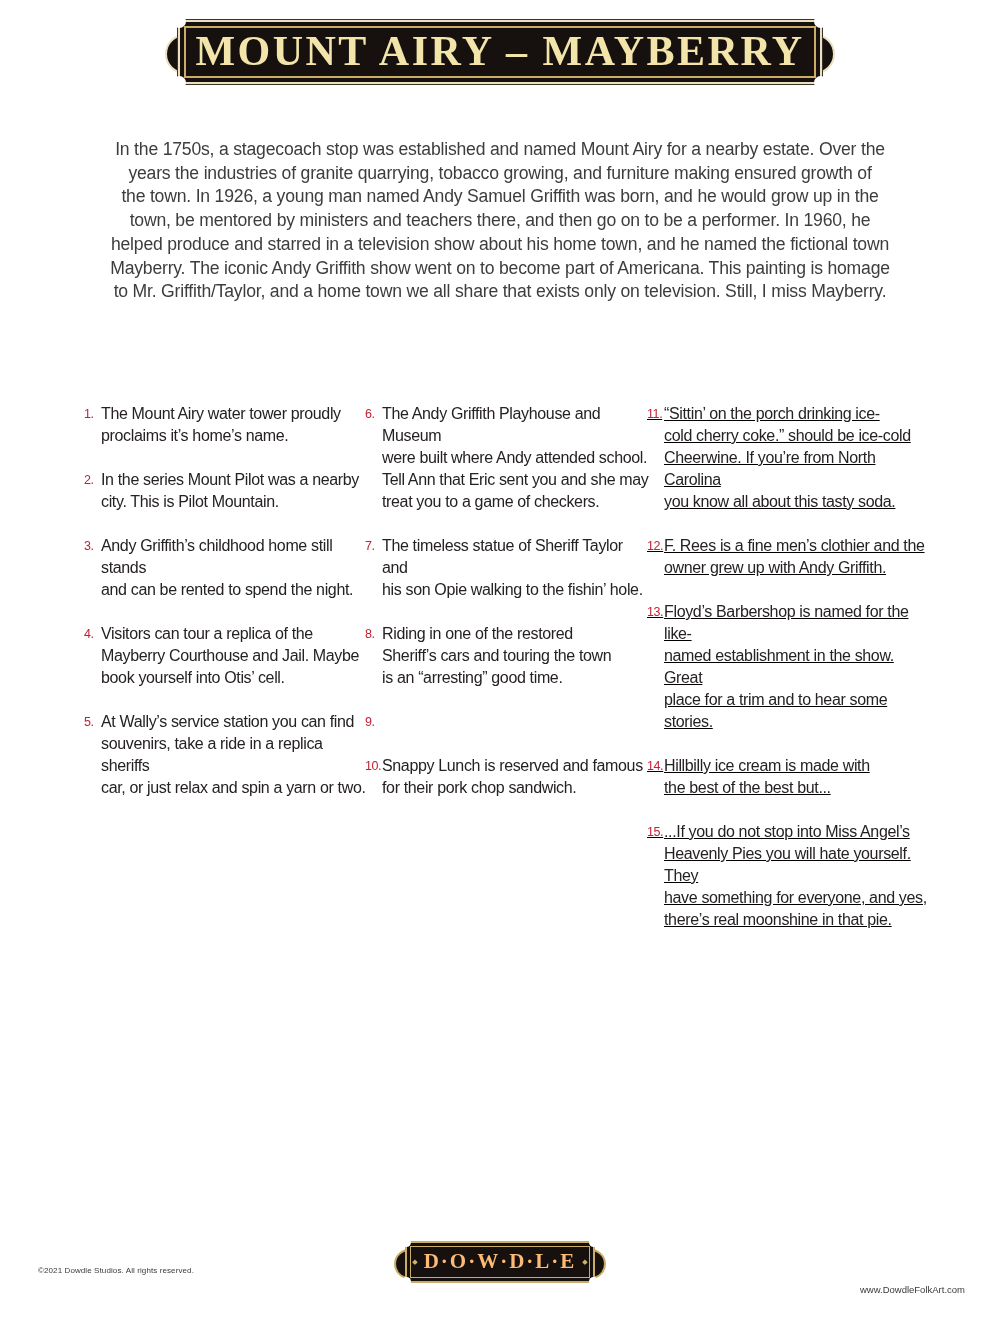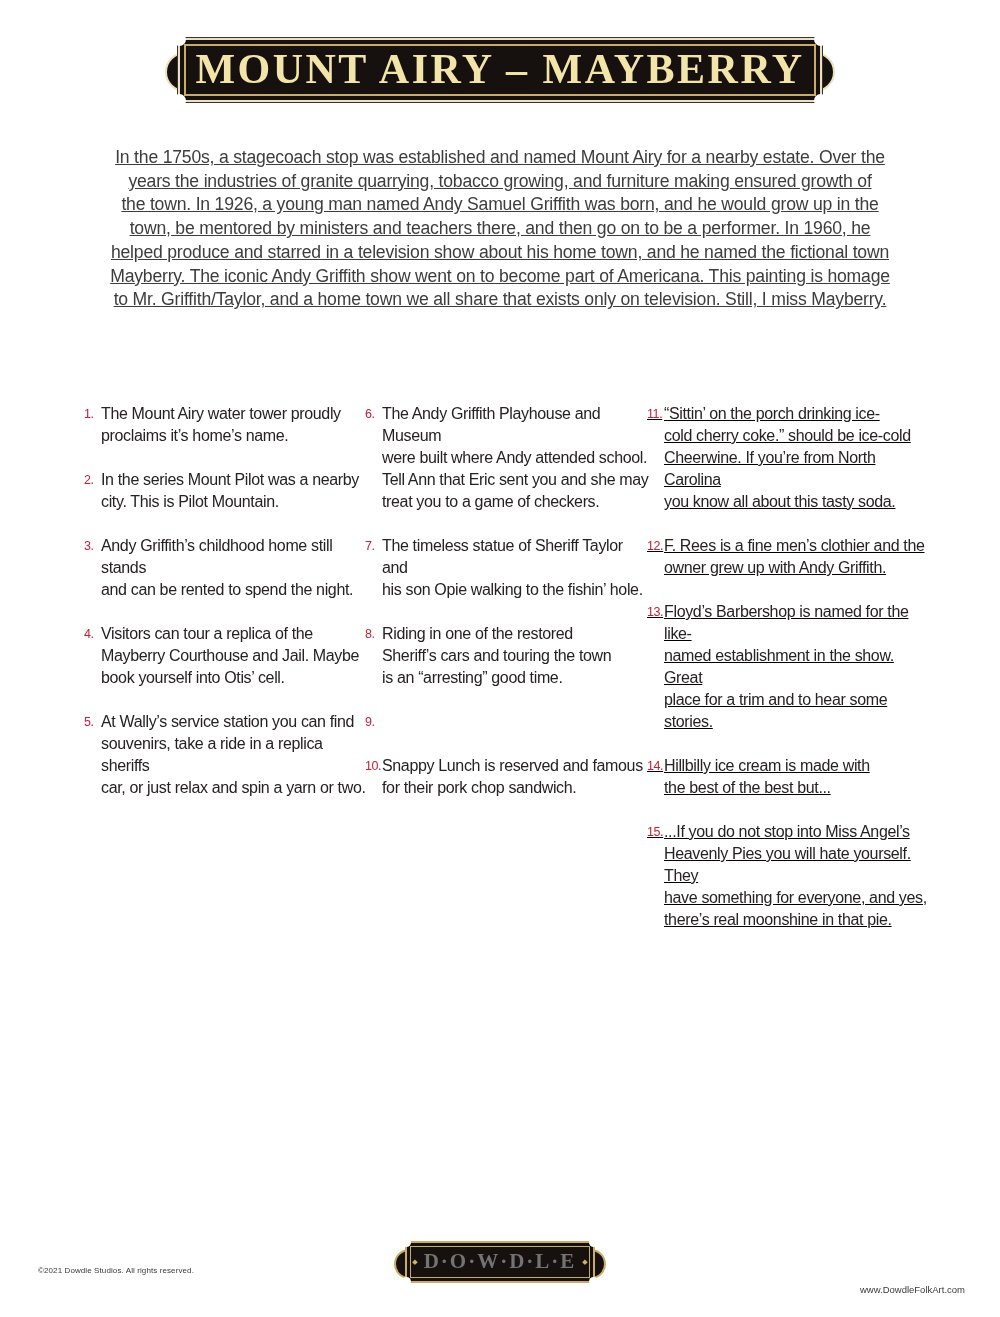--- a/index.html
+++ b/index.html
@@ -3,21 +3,21 @@
 <meta charset="utf-8">
 <style>
   html,body { margin:0; padding:0; background:#ffffff; }
   .page {
     position:relative; width:1000px; height:1317px; background:#ffffff;
     font-family:"Liberation Sans", sans-serif; overflow:hidden;
     margin:0 auto;
   }
 
   
-  .banner { position:absolute; top:38px; left:178px; width:644px; height:64px; }
+  .banner { position:absolute; top:20px; left:178px; width:644px; height:64px; }
   .banner-tab {
     position:absolute; top:50%; width:36px; height:36px; margin-top:-18px;
     border-radius:50%; background:#16110e; border:2px solid #ece0c2;
     display:flex; align-items:center; justify-content:center;
   }
   .banner-tab.left  { left:-13px; }
   .banner-tab.right { right:-13px; }
   .tab-ornament { font-family:"DejaVu Sans", sans-serif; font-size:9px; color:#cfb269; line-height:1; }
   .banner-bar {
     position:absolute; inset:0; background:#16110e;
@@ -32,23 +32,23 @@
     color:#f3e5a9; letter-spacing:2.5px; white-space:nowrap; padding-bottom:3px;
   }
   .notch { position:absolute; width:13px; height:13px; border-radius:50%; background:#ffffff; z-index:3; }
   .notch.tl { left:-7px;  top:-7px; }
   .notch.tr { right:-7px; top:-7px; }
   .notch.bl { left:-7px;  bottom:-7px; }
   .notch.br { right:-7px; bottom:-7px; }
 
   
   .intro {
-    position:absolute; top:146px; left:60px; width:880px;
+    position:absolute; top:138px; left:60px; width:880px;
     text-align:center; font-size:17.6px; line-height:23.7px;
-    color:#3e3c3d; white-space:pre-line; letter-spacing:-0.2px;text-decoration:underline;
+    color:#3e3c3d; white-space:pre-line; letter-spacing:-0.2px;
   }
 
   
   .col { position:absolute; top:403px; width:285px; }
   .col.c1 { left:84px; }
   .col.c2 { left:365px; }
   .col.c3 { left:647px;text-decoration:underline; }
   .item { display:flex; margin-bottom:22px; }
   .item .num {
     flex:none; min-width:17px; color:#c32032; font-size:12.5px;
@@ -69,21 +69,21 @@
   .logo-tab.right { right:-11px; }
   .logo-bar {
     position:absolute; inset:0; background:#16110e; border:2px solid #c9ad66;
   }
   .logo-inner {
     position:absolute; inset:3px; border:1px solid #c9ad66;
     display:flex; align-items:center; justify-content:center; gap:6px;
   }
   .logo-text {
     font-family:"Liberation Serif", serif; font-weight:bold; font-size:21px;
-    color:#737373; letter-spacing:2px; white-space:nowrap; padding-bottom:2px;
+    color:#fdba74; letter-spacing:2px; white-space:nowrap; padding-bottom:2px;
   }
   .logo-diamond { font-family:"DejaVu Sans", sans-serif; font-size:7px; color:#cfb269; line-height:1; }
   .logo .notch { width:9px; height:9px; }
   .logo .notch.tl { left:-5px;  top:-5px; }
   .logo .notch.tr { right:-5px; top:-5px; }
   .logo .notch.bl { left:-5px;  bottom:-5px; }
   .logo .notch.br { right:-5px; bottom:-5px; }
 
   .copyright { position:absolute; left:38px;  top:1266px; font-size:8px;   color:#3a3a3a; letter-spacing:0.1px; }
   .website   { position:absolute; right:35px; top:1284px; font-size:9.5px; color:#3a3a3a; }

